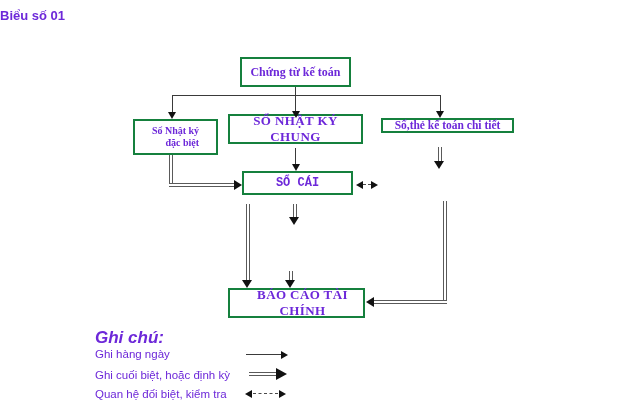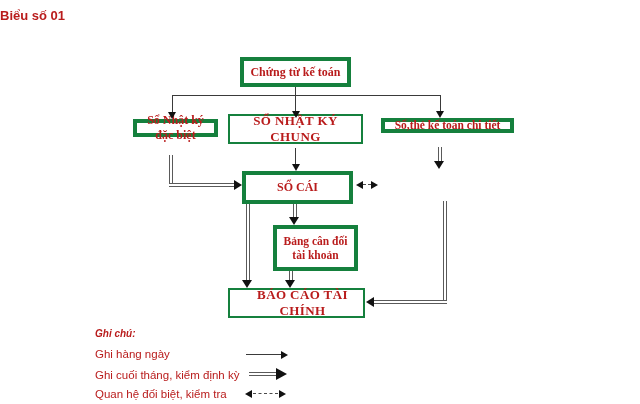--- a/index.html
+++ b/index.html
@@ -1,24 +1,24 @@
 <!DOCTYPE html>
 <html><head>
 <meta charset="utf-8">
 <style>
   html,body{margin:0;padding:0;background:#ffffff;}
   #stage{
     position:relative;width:640px;height:404px;background:#ffffff;
-    font-family:"Liberation Sans",sans-serif;color:#b91c1c;overflow:hidden;
+    font-family:"Liberation Sans",sans-serif;color:#6d28d9;overflow:hidden;
   }
   .title{position:absolute;left:0;top:8px;width:522px;font-size:13px;font-weight:bold;}
   .subtitle{position:absolute;left:0;top:26px;width:522px;font-size:12px;font-weight:bold;letter-spacing:.2px;}
   
   .box{
-    position:absolute;border:4px solid #15803d;background:#fff;
+    position:absolute;border:2px solid #15803d;background:#fff;
     display:flex;align-items:center;justify-content:center;text-align:center;
     font-family:"Liberation Serif",serif;font-weight:bold;font-size:12px;
     box-sizing:border-box;line-height:1.25;white-space:pre-line;
   }
   .box.heavy{border-width:2px;font-size:13px;letter-spacing:.4px;}
   
   .vline{position:absolute;width:1px;background:#3a3a3a;}
   .hline{position:absolute;height:1px;background:#3a3a3a;}
   
   .vdbl{position:absolute;width:2px;border-left:1px solid #5a5a5a;border-right:1px solid #5a5a5a;box-sizing:content-box;}
@@ -28,44 +28,42 @@
   
   .tri{position:absolute;width:0;height:0;}
   .tri.down {border-left:4px solid transparent;border-right:4px solid transparent;border-top:7px solid #111;}
   .tri.downB{border-left:5px solid transparent;border-right:5px solid transparent;border-top:8px solid #111;}
   .tri.right{border-top:4px solid transparent;border-bottom:4px solid transparent;border-left:7px solid #111;}
   .tri.rightB{border-top:5px solid transparent;border-bottom:5px solid transparent;border-left:8px solid #111;}
   .tri.rightL{border-top:6px solid transparent;border-bottom:6px solid transparent;border-left:11px solid #111;}
   .tri.left {border-top:4px solid transparent;border-bottom:4px solid transparent;border-right:7px solid #111;}
   .tri.leftB{border-top:5px solid transparent;border-bottom:5px solid transparent;border-right:8px solid #111;}
   
-  .lg-head{position:absolute;font-size:10px;font-weight:bold;font-style:italic;}
+  .lg-head{position:absolute;font-size:17px;font-weight:bold;font-style:italic;}
   .lg-label{position:absolute;font-size:11.5px;}
 </style>
 </head>
 <body>
 
 <div id="stage">
 
   <div class="title">Biểu số 01</div>
 
   <div class="box" style="left:240px;top:57px;width:111px;height:30px;">Chứng từ kế toán</div>
 
-  <div class="box" style="left:133px;top:119px;width:85px;height:18px;font-size:12px;">Sổ Nhật ký
+  <div class="box" style="left:133px;top:119px;width:85px;height:36px;font-size:10px;text-align:right;">Sổ Nhật ký
 đặc biệt</div>
 
   <div class="box heavy" style="left:228px;top:114px;width:135px;height:30px;">SỔ NHẬT KÝ CHUNG</div>
 
   <div class="box" style="left:381px;top:118px;width:133px;height:15px;font-size:11.5px;">Sổ,thẻ kế toán chi tiết</div>
 
-  <div class="box" style="left:242px;top:171px;width:111px;height:33px;">SỔ CÁI</div>
+  <div class="box" style="left:242px;top:171px;width:111px;height:24px;font-family:Liberation Mono, monospace;">SỔ CÁI</div>
 
 
-  <div class="box" style="left:273px;top:225px;width:85px;height:46px;font-size:11.5px;">Bảng cân đối
-tài khoản</div>
 
   <div class="box heavy" style="left:228px;top:288px;width:137px;height:30px;padding-left:12px;">BÁO CÁO TÀI CHÍNH</div>
 
   <div class="vline" style="left:295px;top:87px;height:8px;"></div>
   <div class="hline" style="left:172px;top:95px;width:268px;"></div>
   <div class="vline" style="left:172px;top:95px;height:18px;"></div>
   <div class="tri down" style="left:168px;top:112px;"></div>
   <div class="vline" style="left:295px;top:95px;height:16px;"></div>
   <div class="tri down" style="left:292px;top:111px;"></div>
   <div class="vline" style="left:440px;top:95px;height:16px;"></div>
@@ -97,21 +95,21 @@
   <div class="vdbl" style="left:443px;top:201px;height:100px;"></div>
   <div class="hdbl" style="left:374px;top:300px;width:73px;"></div>
   <div class="tri leftB" style="left:366px;top:297px;"></div>
 
   <div class="lg-head" style="left:95px;top:328px;">Ghi chú:</div>
 
   <div class="lg-label" style="left:95px;top:348px;">Ghi hàng ngày</div>
   <div class="hline" style="left:246px;top:354px;width:35px;"></div>
   <div class="tri right" style="left:281px;top:351px;"></div>
 
-  <div class="lg-label" style="left:95px;top:369px;">Ghi cuối tháng, kiểm định kỳ</div>
+  <div class="lg-label" style="left:95px;top:369px;">Ghi cuối biệt, hoặc định kỳ</div>
   <div class="hdbl" style="left:249px;top:372px;width:27px;"></div>
   <div class="tri rightL" style="left:276px;top:368px;"></div>
 
   <div class="lg-label" style="left:95px;top:388px;">Quan hệ đối biệt, kiểm tra</div>
   <div class="tri left" style="left:245px;top:390px;"></div>
   <div class="dash" style="left:253px;top:393px;width:25px;"></div>
   <div class="tri right" style="left:279px;top:390px;"></div>
 
 </div>
 

